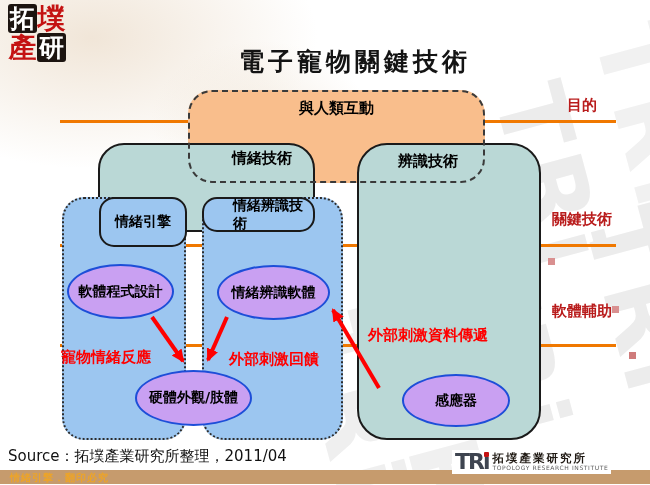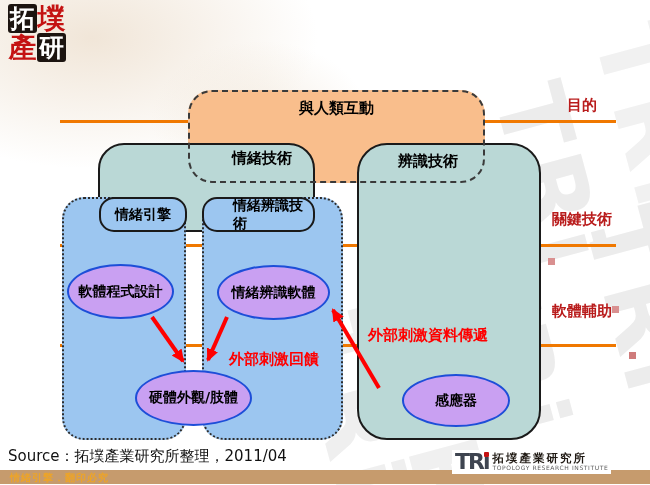--- a/index.html
+++ b/index.html
@@ -44,21 +44,21 @@
   .tech1{left:98px;top:143px;width:217px;height:89px;border-radius:26px;}
   .tech2{left:357px;top:143px;width:184px;height:297px;border-radius:30px;}
   .engine-box{position:absolute;background:#9CC6F0;border:2px dotted #2c2c2c;
     box-sizing:border-box;border-radius:22px;z-index:5;}
   .eng1{left:62px;top:197px;width:124px;height:243px;}
   .eng2{left:202px;top:197px;width:141px;height:243px;}
   .tab{position:absolute;background:#9CC6F0;border:2px solid #1a1a1a;
     box-sizing:border-box;border-radius:15px;z-index:6;
     display:flex;align-items:center;justify-content:center;
     font-weight:bold;font-size:14px;color:#000;}
-  .tab1{left:99px;top:197px;width:88px;height:35px;align-items:center;}
+  .tab1{left:99px;top:197px;width:88px;height:50px;align-items:center;}
   .tab2{left:202px;top:197px;width:113px;height:35px;letter-spacing:0px;padding-left:29px;}
   
   .box-label{position:absolute;z-index:7;font-weight:bold;font-size:15px;color:#000;
     text-align:center;white-space:nowrap;}
   .lbl-purpose{left:188px;top:99px;width:297px;}
   .lbl-tech1{left:222px;top:149px;width:80px;}
   .lbl-tech2{left:388px;top:152px;width:80px;}
   
   .ellipse{position:absolute;background:#C9A0F2;border:2px solid #1d4ed8;
     border-radius:50%;box-sizing:border-box;z-index:7;
@@ -169,27 +169,29 @@
     <defs>
       <marker id="ah" markerUnits="userSpaceOnUse" markerWidth="18" markerHeight="14" refX="11" refY="6" orient="auto">
         <polygon points="0,0 13,6 0,12" fill="#FF0000"></polygon>
       </marker>
     </defs>
     <line class="arr" x1="152" y1="317" x2="183" y2="361" marker-end="url(#ah)"></line>
     <line class="arr" x1="227" y1="317" x2="208" y2="360" marker-end="url(#ah)"></line>
     <line class="arr" x1="379" y1="388" x2="333" y2="310" marker-end="url(#ah)"></line>
   </svg>
 
+  <div class="flow-label fl1">寵物情緒反應</div>
   <div class="flow-label fl2">外部刺激回饋</div>
   <div class="flow-label fl3">外部刺激資料傳遞</div>
 
   <div class="cat-label cat1">目的</div>
   <div class="cat-label cat2">關鍵技術</div>
   <div class="cat-label cat3">軟體輔助</div>
 
+  <h1 class="title">電子寵物關鍵技術</h1>
   <div class="corner-logo">
     <span class="seal seal-dark">拓</span>
     <span class="seal seal-red">墣</span>
     <span class="seal seal-red">產</span>
     <span class="seal seal-dark">研</span>
   </div>
 
   <div class="source">Source：拓墣產業研究所整理，2011/04</div>
   <div class="footer-bar"></div>
   <div class="copyright">情緒引擎．翻印必究</div>

